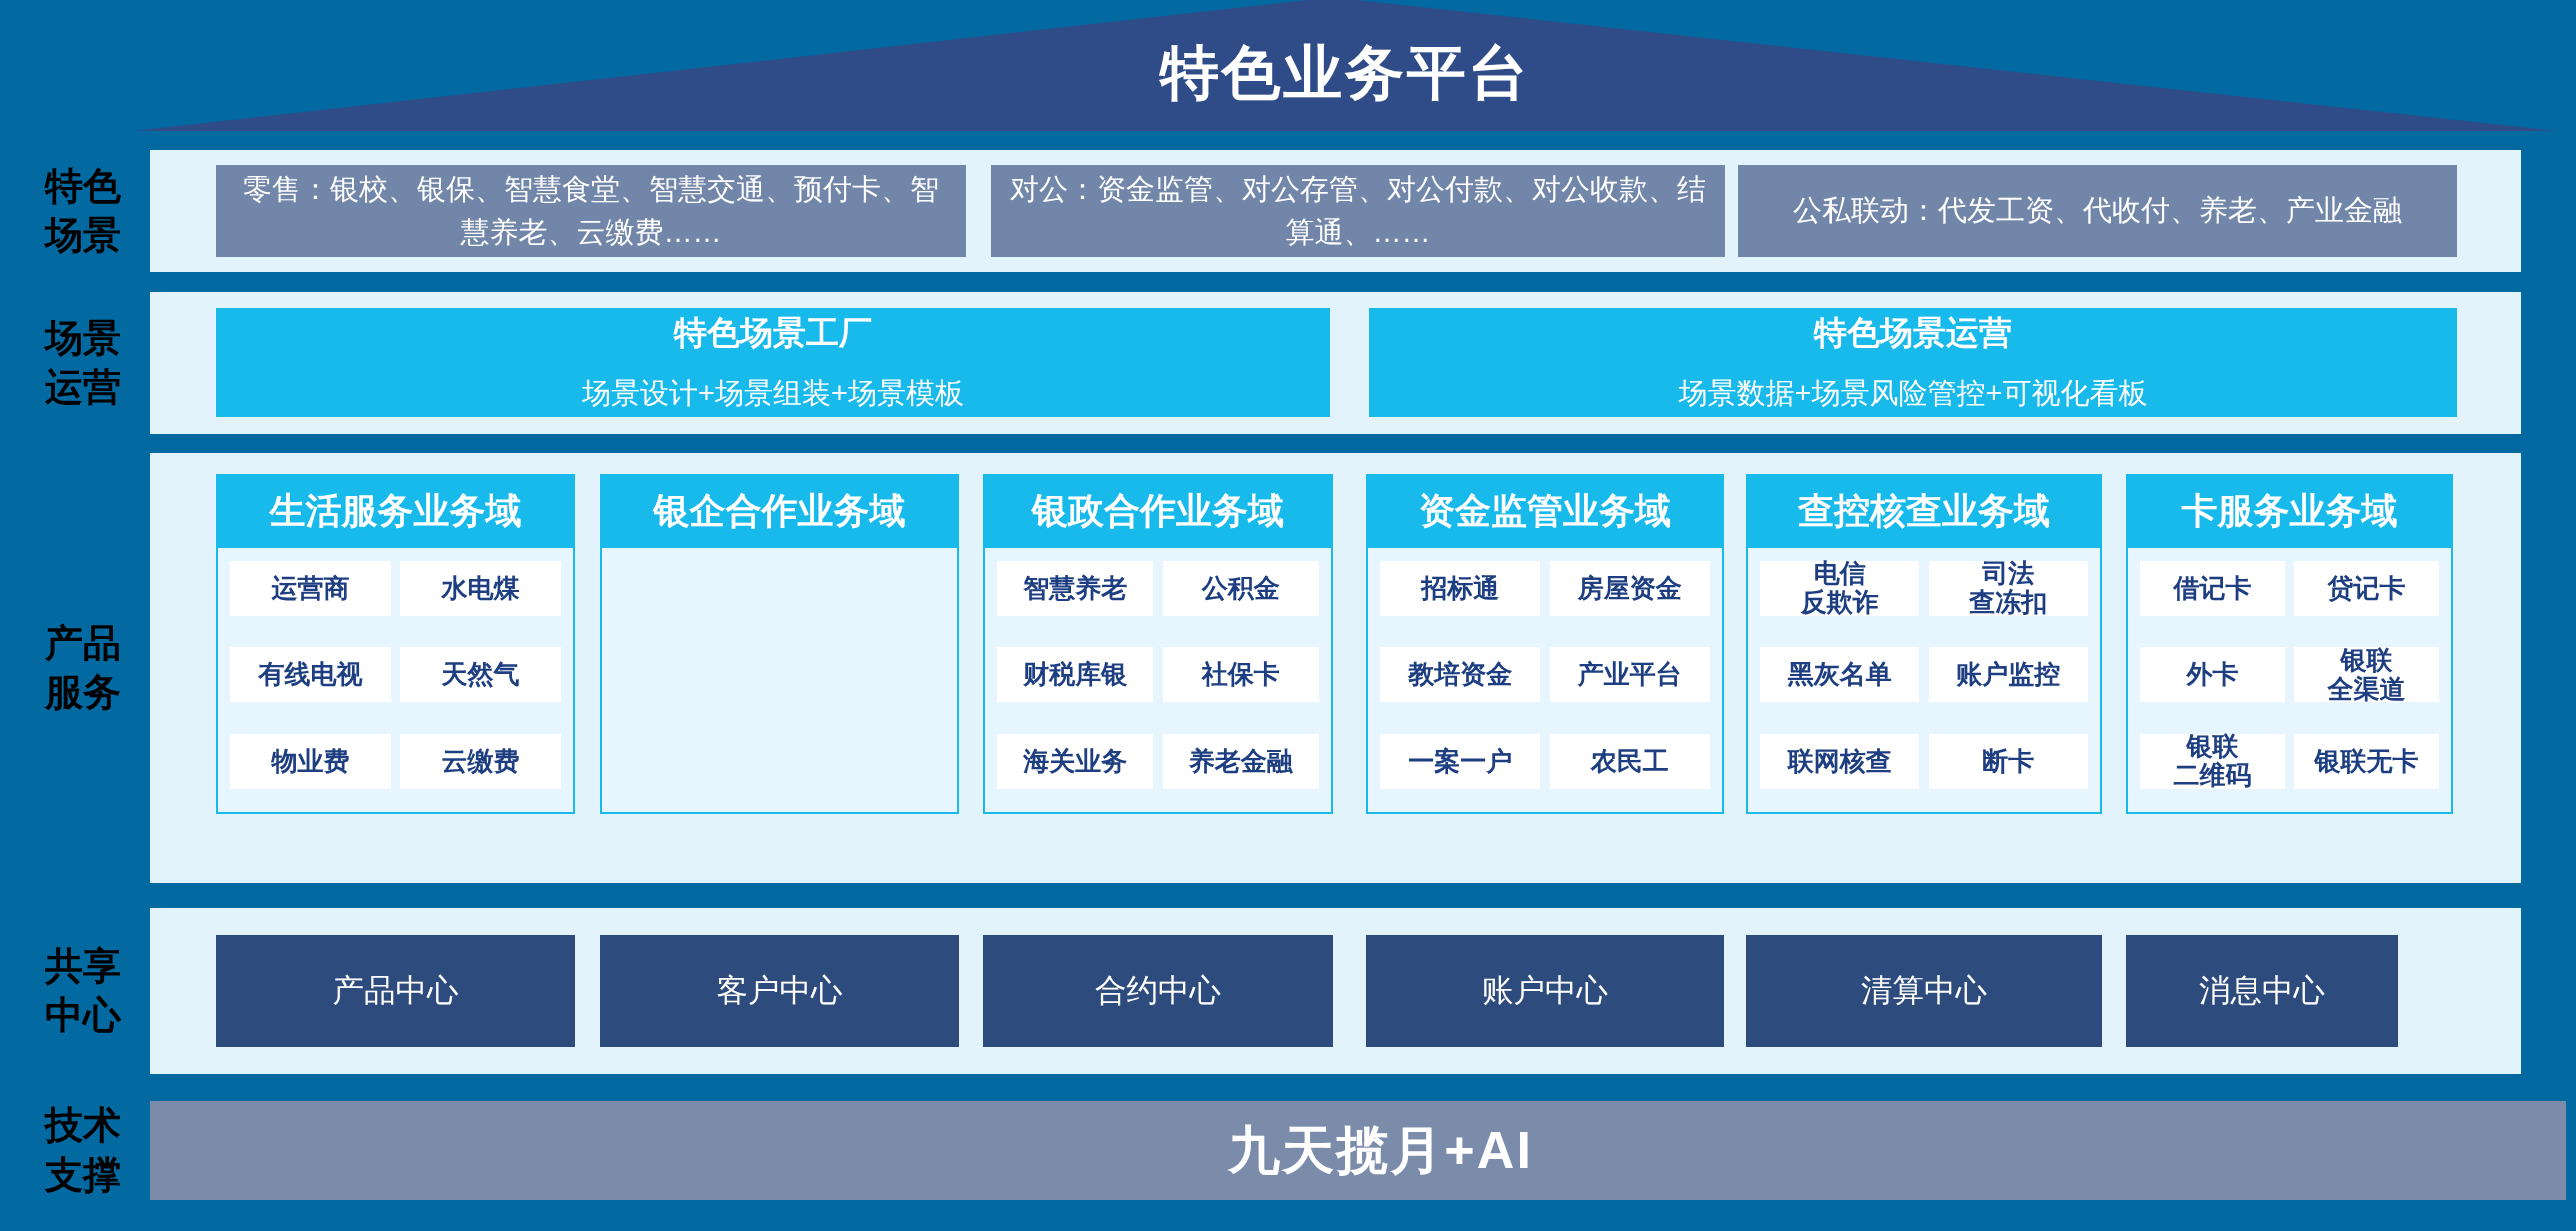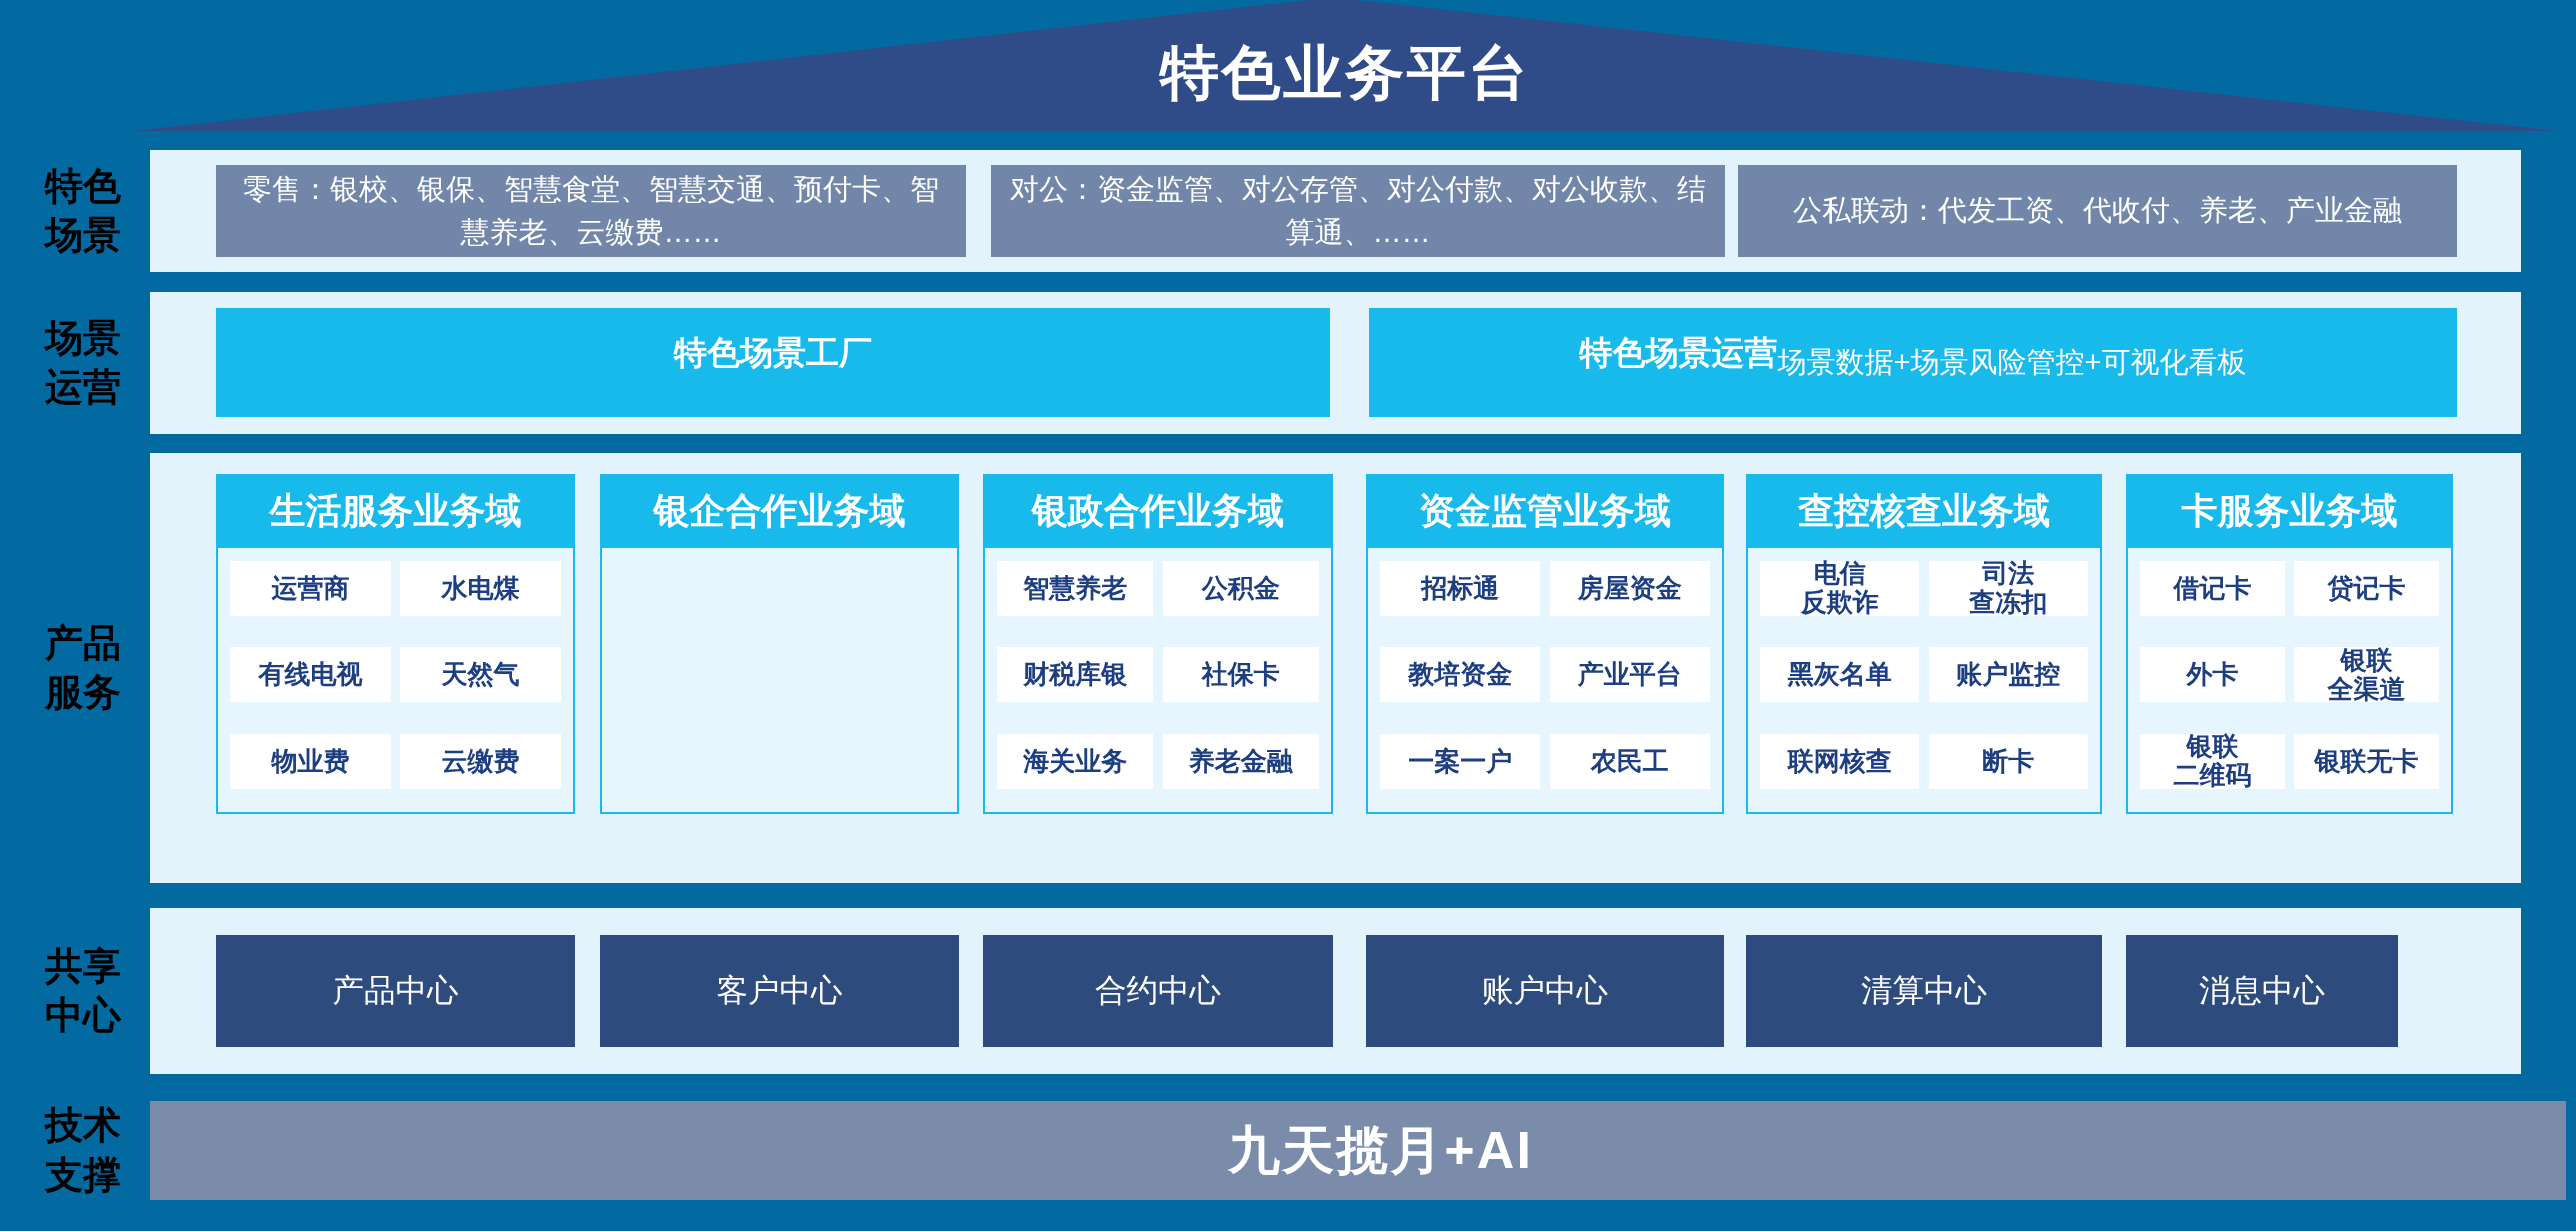--- a/index.html
+++ b/index.html
@@ -38,21 +38,21 @@
     color: #ffffff; font-size: 29px; line-height: 1.5; text-align: center;
     display: flex; align-items: center; justify-content: center; padding: 0 18px; box-sizing: border-box;
   }
   .scene-box-1 { left: 66px;  width: 750px; }
   .scene-box-2 { left: 841px; width: 734px; }
   .scene-box-3 { left: 1588px; width: 719px; }
 
   
   .op-box {
     position: absolute; top: 16.4px; height: 109px; background: #18B9EB; color: #ffffff;
-    display: flex; flex-direction: row; align-items: center; justify-content: center; text-align: center;
+    display: flex; flex-direction: column; align-items: center; justify-content: center; text-align: center;
   }
   .op-box-1 { left: 66px;  width: 1114px; }
   .op-box-2 { left: 1219px; width: 1088px; }
   .op-title { font-size: 33px; font-weight: bold; margin-bottom: 18px; }
   .op-subtitle { font-size: 29px; }
 
   
   .prod-col {
     position: absolute; top: 20.5px; height: 340px; box-sizing: border-box;
     border: 2.1px solid #18B9EB; background: #E7F6FE;
@@ -121,20 +121,21 @@
 
   <div class="panel panel-1">
     <div class="scene-box scene-box-1">零售：银校、银保、智慧食堂、智慧交通、预付卡、智慧养老、云缴费……</div>
     <div class="scene-box scene-box-2">对公：资金监管、对公存管、对公付款、对公收款、结算通、……</div>
     <div class="scene-box scene-box-3">公私联动：代发工资、代收付、养老、产业金融</div>
   </div>
 
   <div class="panel panel-2">
     <div class="op-box op-box-1">
       <div class="op-title">特色场景工厂</div>
+      <div class="op-subtitle">场景设计+场景组装+场景模板</div>
     </div>
     <div class="op-box op-box-2">
       <div class="op-title">特色场景运营</div>
       <div class="op-subtitle">场景数据+场景风险管控+可视化看板</div>
     </div>
   </div>
 
   <div class="panel panel-3">
 
     <div class="prod-col col-1">

